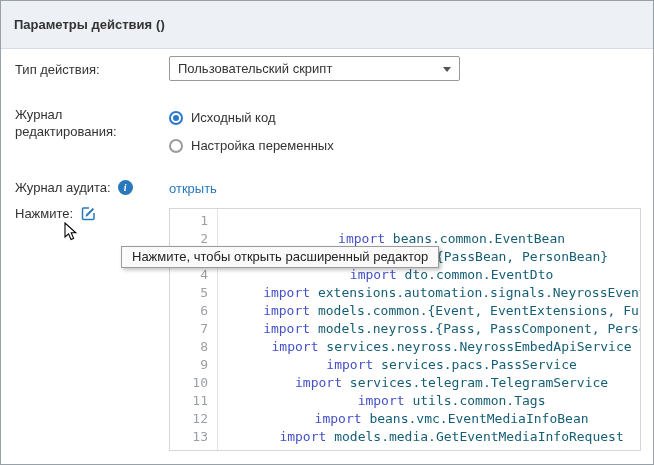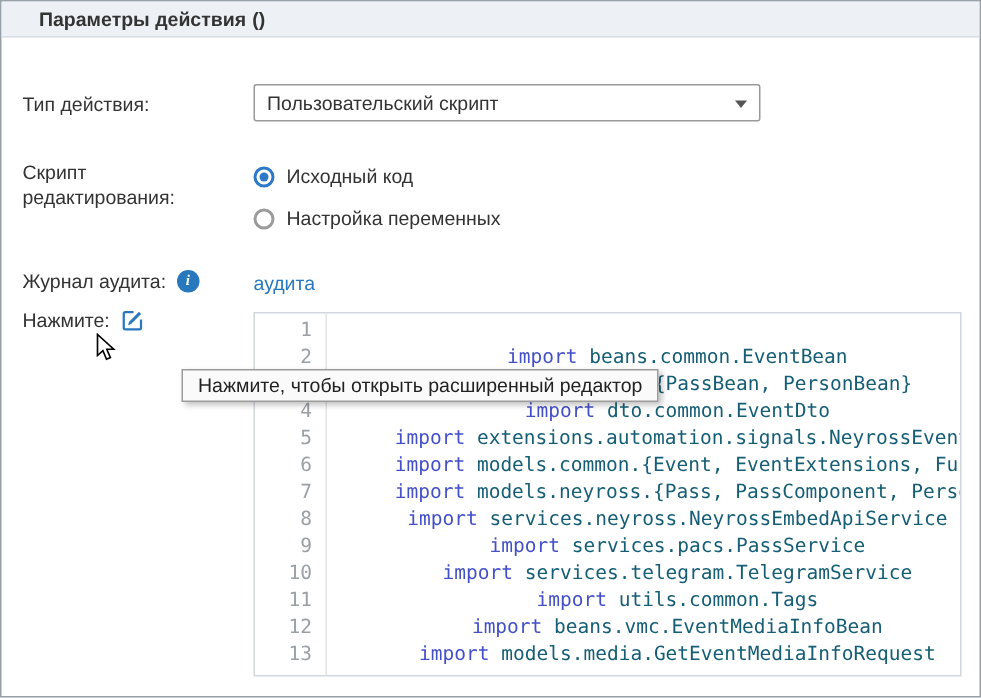--- a/index.html
+++ b/index.html
@@ -3,29 +3,29 @@
 <meta charset="utf-8">
 <style>
   html,body{margin:0;padding:0;}
   body{
     width:654px;height:465px;
     font-family:"Liberation Sans","DejaVu Sans",sans-serif;
     font-size:13px;color:#333;background:#fff;
   }
   .panel{position:relative;width:652px;height:463px;border:1px solid var(--panel-border,#98a0a8);background:#fff;overflow:hidden;}
 
-  .header{height:24px;background:var(--header-bg,#edf1f6);border-bottom:1px solid #d7dde4;
-    display:flex;align-items:center;padding:0 25px;font-weight:bold;box-sizing:border-box;}
+  .header{height:48px;background:var(--header-bg,#edf1f6);border-bottom:1px solid #d7dde4;
+    display:flex;align-items:center;padding:0 13px;font-weight:bold;box-sizing:border-box;}
   .ttl{margin-right:4px;}
   .hlink{color:var(--accent-link,#2878be);text-decoration:none;font-weight:bold;cursor:pointer;}
 
   .label{position:absolute;color:#333;}
   .mode-label{left:14px;top:105px;width:120px;line-height:17px;}
 
-  .select{position:absolute;left:168px;top:55px;width:338px;height:25px;border:1px solid #999;
+  .select{position:absolute;left:168px;top:55px;width:291px;height:25px;border:1px solid #999;
     border-radius:2px;background:#fff;box-sizing:border-box;display:flex;align-items:center;
     padding:0 24px 0 8px;cursor:pointer;}
   .chev{position:absolute;right:8px;top:10px;width:0;height:0;border-left:4px solid transparent;
     border-right:4px solid transparent;border-top:5px solid #555;}
 
   .radio-row{position:absolute;display:flex;align-items:center;gap:8px;cursor:pointer;text-align:right;}
   .radio{width:14px;height:14px;border-radius:50%;box-sizing:border-box;background:#fff;position:relative;flex:none;}
   .radio.sel{border:2px solid var(--radio-selected,#2d79c7);}
   .radio.sel::after{content:"";position:absolute;left:2px;top:2px;width:6px;height:6px;border-radius:50%;
     background:var(--radio-selected,#2d79c7);}
@@ -63,35 +63,35 @@
       <span>(</span>
       <span>)</span>
   </div>
 
   <div class="label" style="left:14px;top:61px">Тип действия:</div>
   <div class="select">
     <span>Пользовательский скрипт</span>
     <span class="chev"></span>
   </div>
 
-  <div class="label mode-label">Скрипт редактирования:</div>
+  <div class="label mode-label">Журнал редактирования:</div>
   <div class="radio-row" style="left:168px;top:109px">
     <span class="radio sel"></span>
     <span>Исходный код</span>
   </div>
   <div class="radio-row" style="left:168px;top:137px">
     <span class="radio unsel"></span>
     <span>Настройка переменных</span>
   </div>
 
   <div class="label-row" style="left:14px;top:179px">
     <span>Журнал аудита:</span>
     <span class="info-icon">i</span>
   </div>
-  <a class="link" style="left:168px;top:180px">аудита</a>
+  <a class="link" style="left:168px;top:180px">открыть</a>
 
   <div class="label-row" style="left:14px;top:204px">
     <span>Нажмите:</span>
     <span class="edit-icon">
       <svg width="17" height="17" viewBox="0 0 17 17" aria-hidden="true">
         <path d="M14 8 v5.5 a1 1 0 0 1 -1 1 H3.5 a1 1 0 0 1 -1 -1 V4 a1 1 0 0 1 1 -1 H9" fill="none" stroke="currentColor" stroke-width="1.5"></path>
         <path d="M6.8 10.2 L13.4 3.6" stroke="currentColor" stroke-width="2" fill="none"></path>
         <path d="M5.4 11.7 l0.7 -2.4 1.7 1.7 z" fill="currentColor"></path>
       </svg>
     </span>

